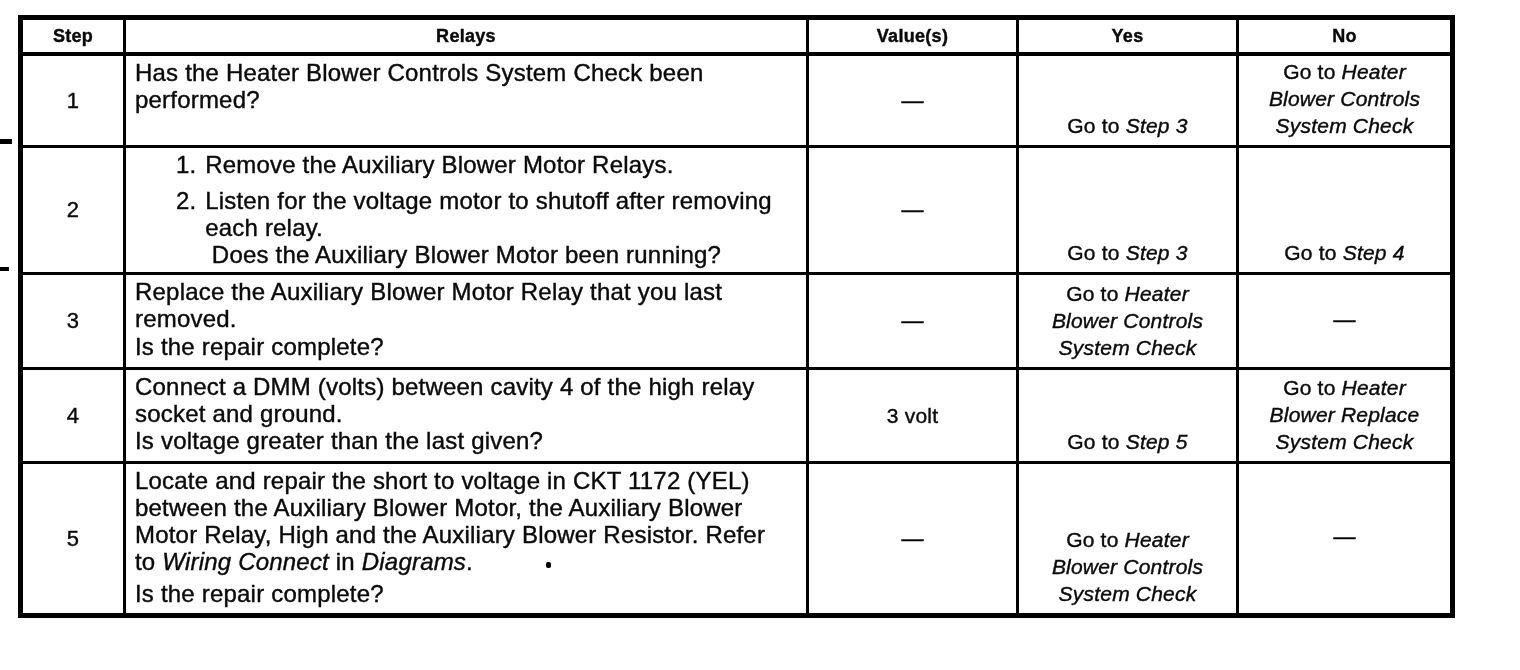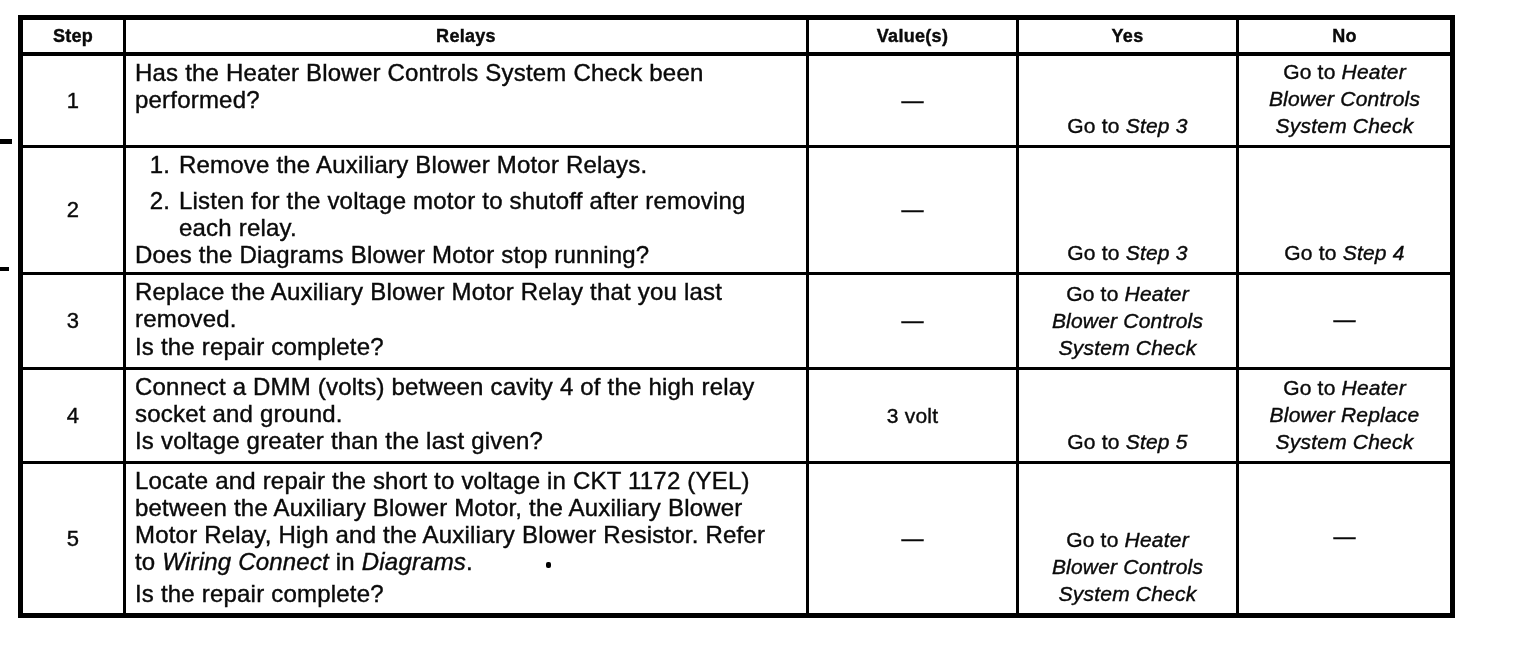--- a/index.html
+++ b/index.html
@@ -47,21 +47,21 @@
   td.c-step {
     text-align:center; vertical-align:middle;
     font-size:22px; letter-spacing:0.3px;
   }
   td.c-action {
     vertical-align:top;
     padding:3px 8px 5px 9px;
     font-size:24px; line-height:27px; letter-spacing:0.2px;
   }
   .act-fill { display:flex; flex-direction:column; justify-content:space-between; }
-  .r2 .act-fill { height:114px; }
+  .r2 .act-fill { height:114px;align-items:center; }
   .r3 .act-fill { height:82px; }
   .r4 .act-fill { height:81px; }
   .r5 .act-fill { height:140px;justify-content:space-between; }
   .rich { white-space:pre-line; }
   ol.act-list { margin:0 0 0 0; padding:0 0 0 42px; }
   ol.act-list li { padding-left:2px; white-space:pre-line; }
   ol.act-list li + li { margin-top:9px; }
 
   td.c-value {
     text-align:center; vertical-align:middle;
@@ -130,21 +130,21 @@
 
       <tr class="r2">
         <td class="c-step">2</td>
         <td class="c-action">
           <div class="act-fill">
             <ol class="act-list">
               <li>Remove the Auxiliary Blower Motor Relays.</li>
               <li>Listen for the voltage motor to shutoff after removing
 each relay.</li>
             </ol>
-            <div class="rich">Does the Diagrams Blower Motor stop running?</div>
+            <div class="rich">Does the Auxiliary Blower Motor been running?</div>
           </div>
         </td>
         <td class="c-value"><span class="dash">—</span></td>
         <td class="c-yes valign-bottom">
           <div class="goto"><span>Go to</span> <i>Step 3</i></div>
         </td>
         <td class="c-no valign-bottom">
           <div class="goto"><span>Go to</span> <i>Step 4</i></div>
         </td>
       </tr>

